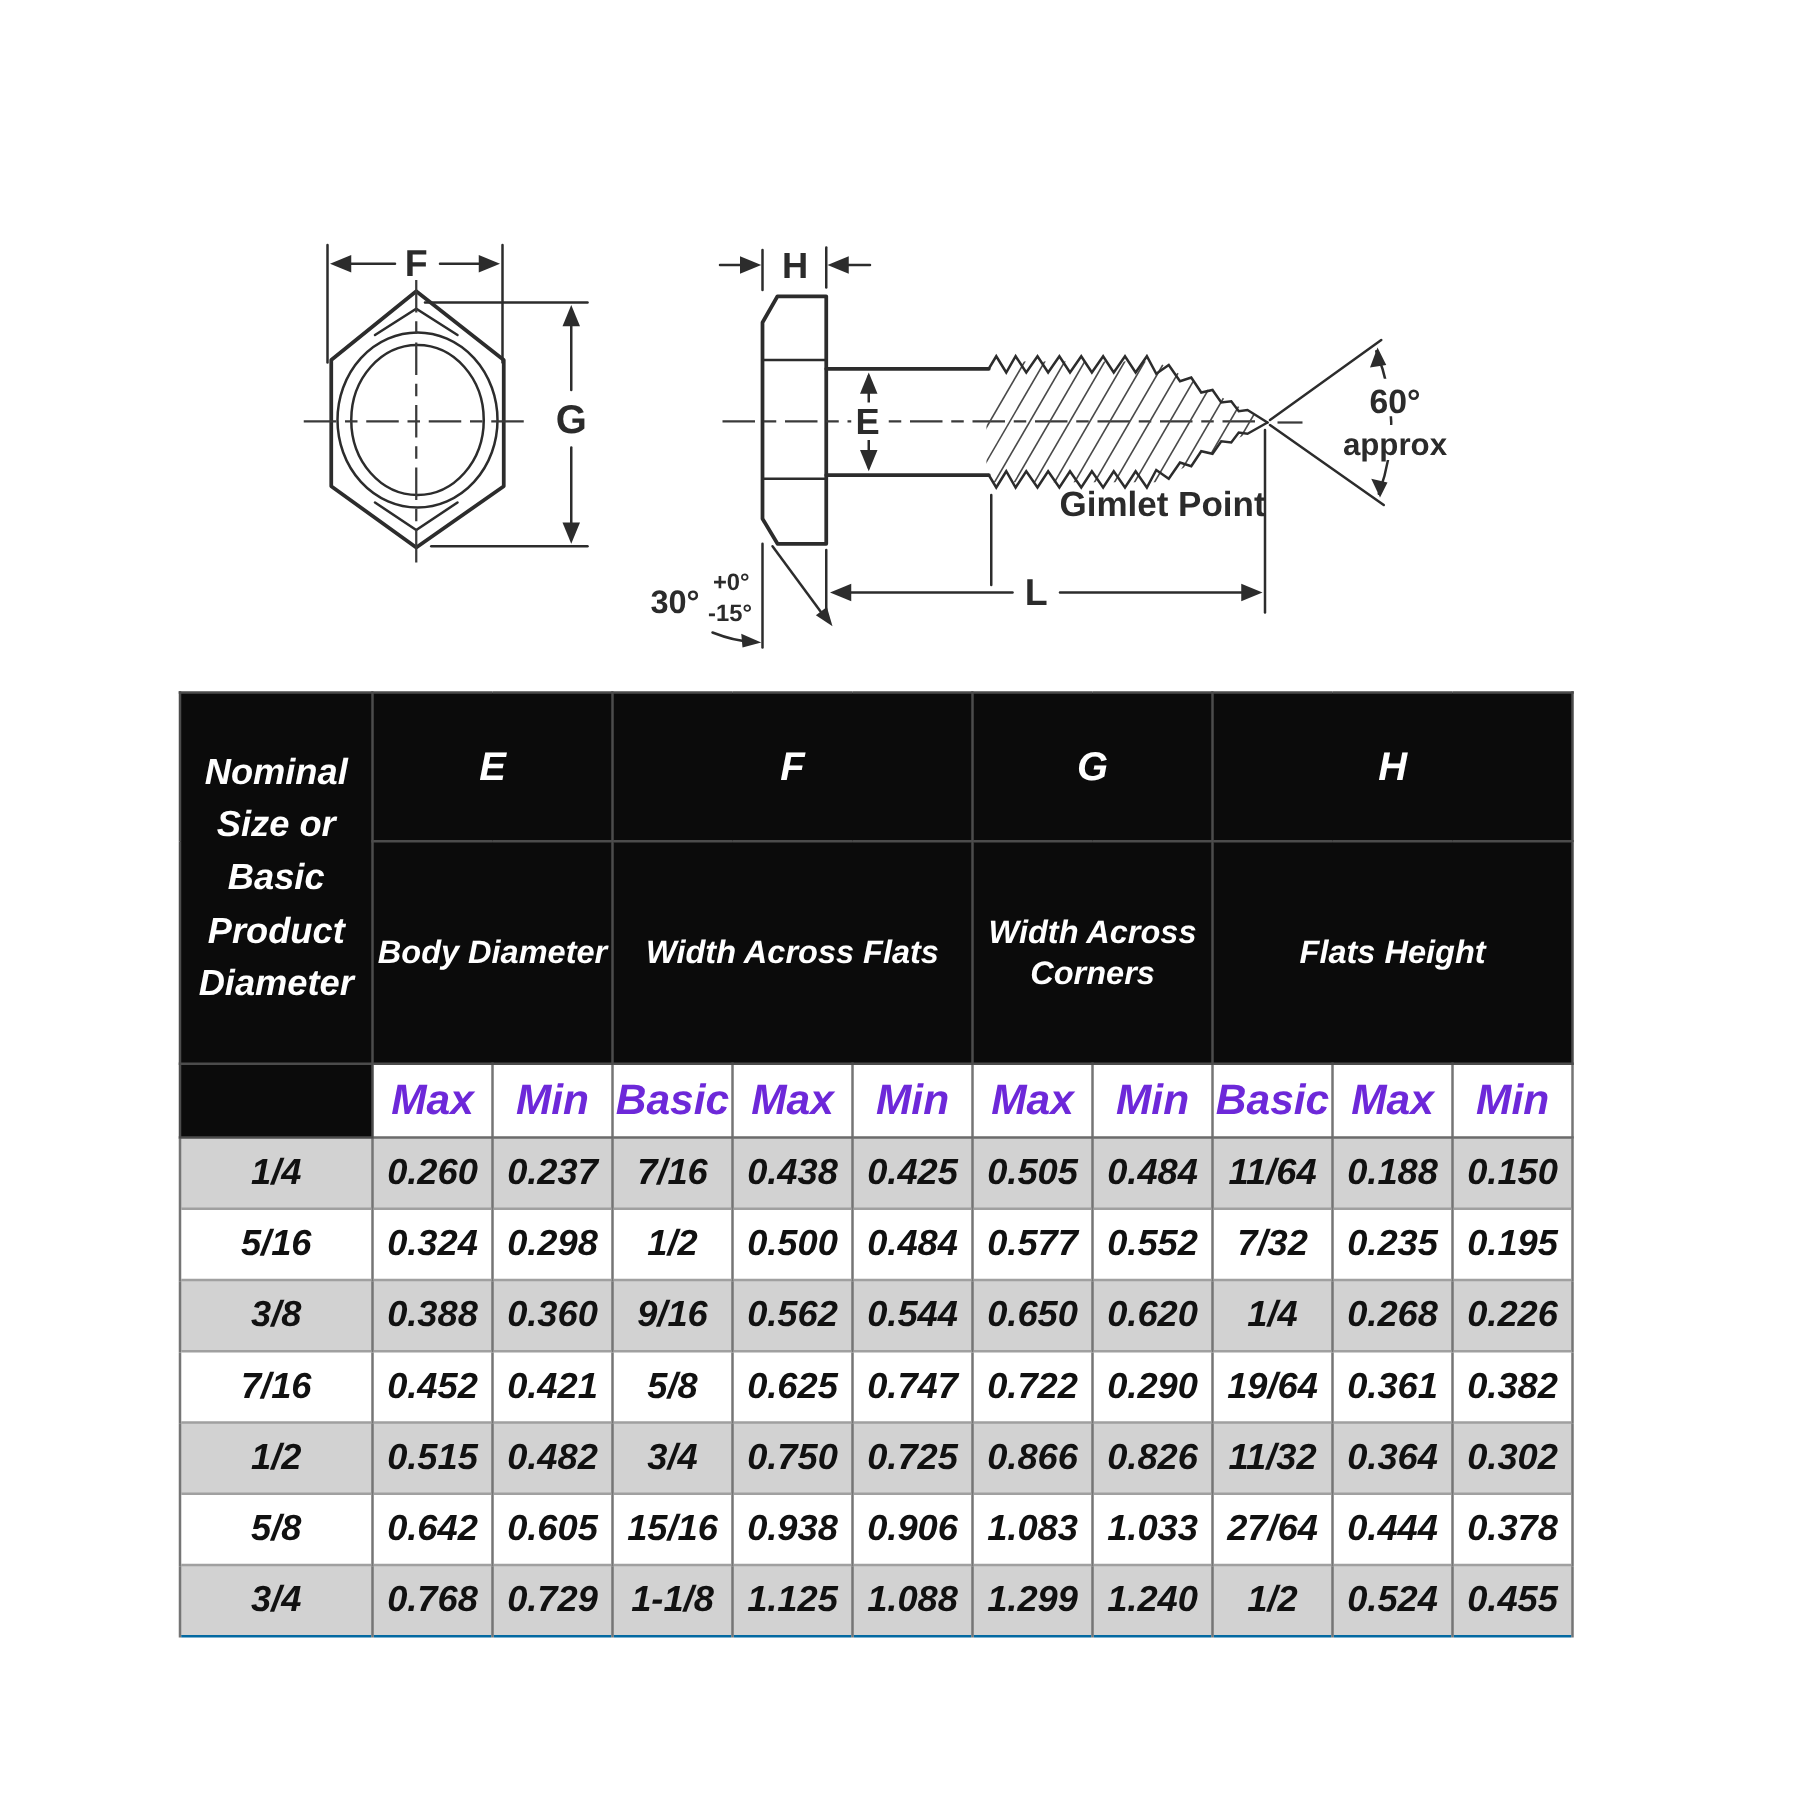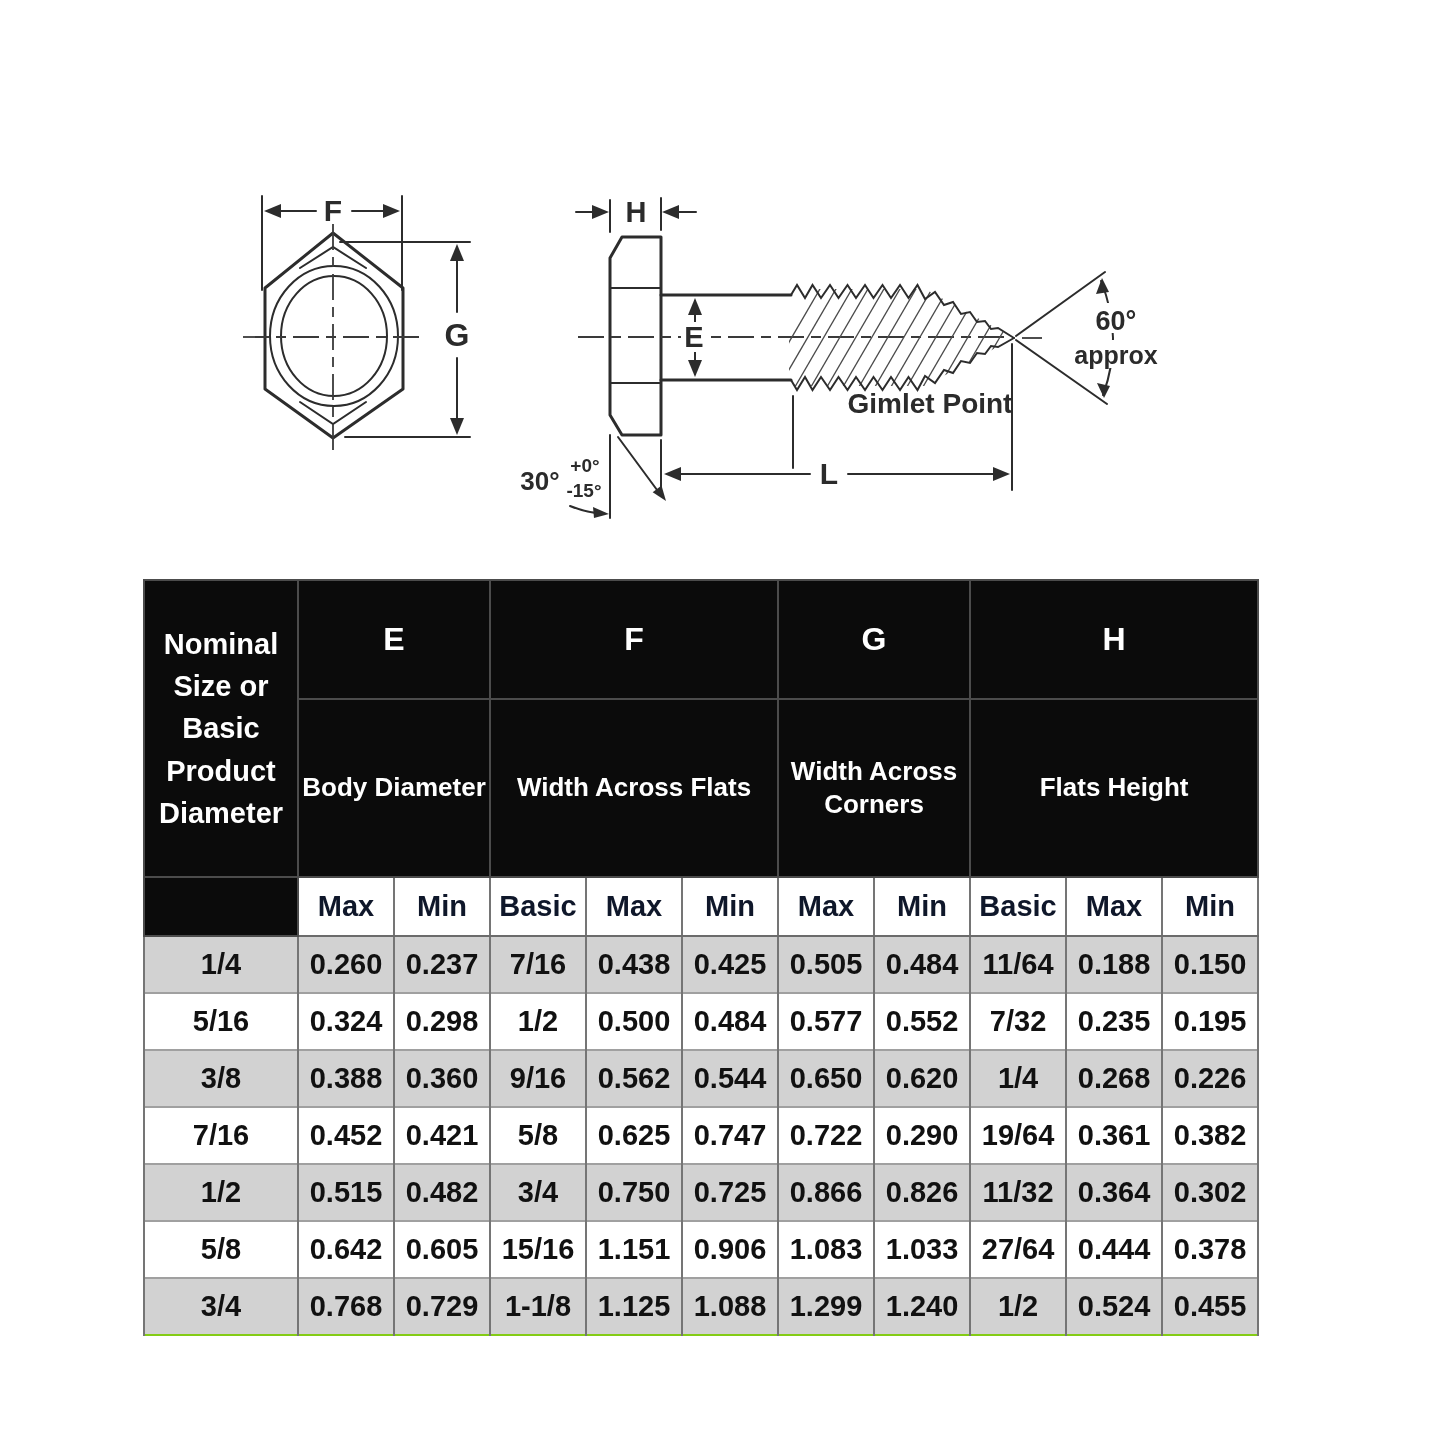--- a/index.html
+++ b/index.html
@@ -7,30 +7,30 @@
         font-family:"Liberation Sans",sans-serif;}
   
   #diagram-svg{position:absolute;left:0;top:0;}
   .dline{stroke:#2c2c2c;stroke-width:3;fill:none;stroke-linejoin:round;stroke-linecap:round;}
   .dthin{stroke:#2c2c2c;stroke-width:2;fill:none;stroke-linecap:round;}
   .dhatch{stroke:#4a4a4a;stroke-width:1.3;}
   .dcenter{stroke:#3a3a3a;stroke-width:1.8;fill:none;stroke-dasharray:26 7 10 7;}
   .darrow{fill:#2c2c2c;stroke:none;}
   .dtext{fill:#2b2b2b;font-weight:600;}
   
-  #spec-table{position:absolute;left:143px;top:579px;width:1114px;
+  #spec-table{position:absolute;left:143px;top:553px;width:1114px;
               border-collapse:collapse;table-layout:fixed;
-              border:2px solid #84cc16;}
+              border:2px solid #0369a1;font-style:italic;}
   #spec-table th,#spec-table td{padding:0;text-align:center;vertical-align:middle;
               font-family:"Liberation Sans",sans-serif;}
   .hdr{background:#0b0b0b;color:#ffffff;border:2px solid #4c4c4c;}
   .letter-cell{font-size:32px;font-weight:700;height:117px;vertical-align:middle;padding-top:22px;}
   .desc-cell{font-size:26px;font-weight:700;height:176px;vertical-align:bottom;padding-bottom:16px;line-height:1.28;}
   .corner-cell{font-size:29px;font-weight:700;line-height:1.45;padding:0 6px;}
-  .red-row th{background:#ffffff;color:#0f172a;font-size:29px;font-weight:700;height:57px;
+  .red-row th{background:#ffffff;color:#6d28d9;font-size:34px;font-weight:700;height:57px;
               border:2px solid #757575;border-bottom:2px solid #6b6b6b;}
   .red-row .black-stub{background:#0b0b0b;border:2px solid #4c4c4c;}
   #spec-table tbody td{font-size:29px;font-weight:700;color:#111111;height:55px;
               border-left:2px solid #757575;border-right:2px solid #757575;
               border-top:2px solid #a0a0a0;}
   #spec-table tbody tr:nth-child(odd){background:#d2d2d2;}
   #spec-table tbody tr:nth-child(even){background:#ffffff;}
 </style>
 </head>
 <body>
@@ -272,21 +272,21 @@
           <td>0.826</td>
           <td>11/32</td>
           <td>0.364</td>
           <td>0.302</td>
         </tr>
         <tr>
           <td>5/8</td>
           <td>0.642</td>
           <td>0.605</td>
           <td>15/16</td>
-          <td>1.151</td>
+          <td>0.938</td>
           <td>0.906</td>
           <td>1.083</td>
           <td>1.033</td>
           <td>27/64</td>
           <td>0.444</td>
           <td>0.378</td>
         </tr>
         <tr>
           <td>3/4</td>
           <td>0.768</td>

